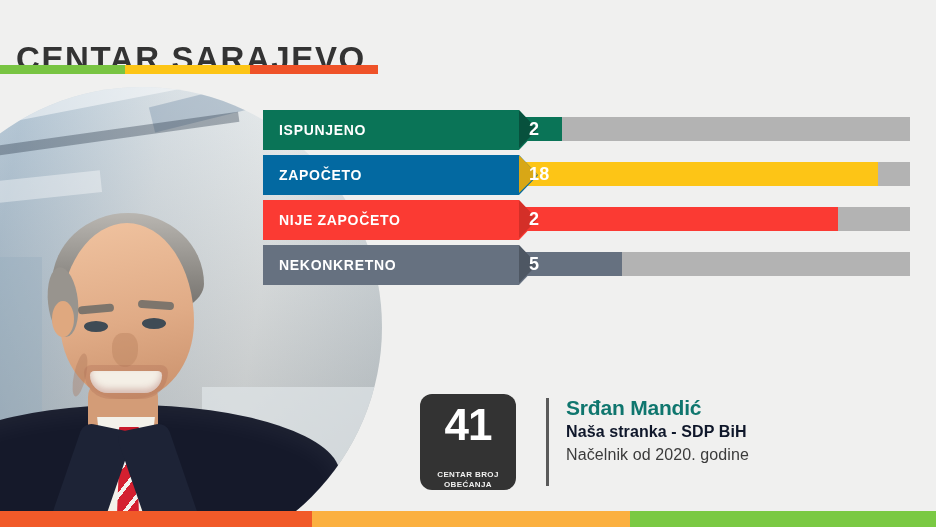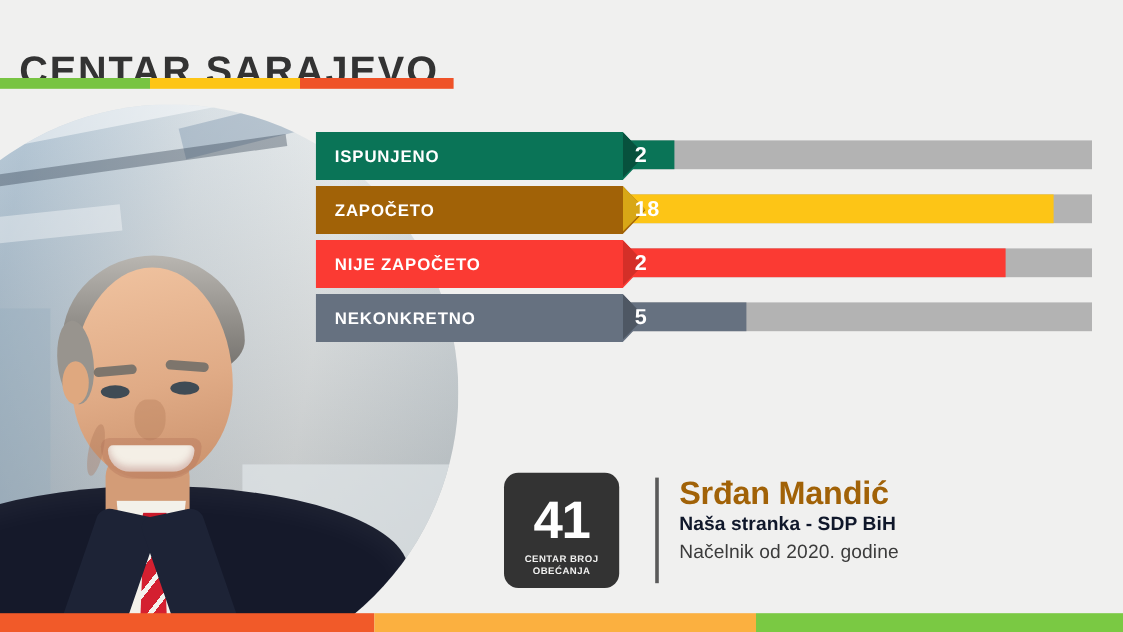--- a/index.html
+++ b/index.html
@@ -304,21 +304,21 @@
     position: absolute;
     left: 420px;
     top: 394px;
     width: 96px;
     height: 96px;
     background: #333333;
     border-radius: 12px;
     display: flex;
     flex-direction: column;
     align-items: center;
-    justify-content: center;
+    justify-content: space-between;
     padding-top: 8px;
     box-sizing: border-box;
   }
   .badge-number {
     font-size: 44px;
     font-weight: 700;
     color: #ffffff;
     line-height: 1.05;
     letter-spacing: -1px;
   }
@@ -339,23 +339,23 @@
     width: 3px;
     height: 88px;
     background: #5a5a5a;
   }
   .person {
     position: absolute;
     left: 566px;
     top: 396px;
   }
   .person-name {
-    font-size: 27px;
-    font-weight: 700;
-    color: #a16207;
+    font-size: 21px;
+    font-weight: 700;
+    color: #0f766e;
     line-height: 1.12;
     letter-spacing: -0.2px;
   }
   .person-party {
     margin-top: 3px;
     font-size: 16px;
     font-weight: 700;
     color: #0f172a;
     letter-spacing: 0.1px;
   }
@@ -438,21 +438,21 @@
       <div class="label-block" style="background:#0a7457;">
         <div class="label-shade" style="background:#07513d;"></div>
         <span class="label-text">ISPUNJENO</span>
       </div>
       <span class="value-text" style="left:266px;">2</span>
     </div>
 
     <div class="row">
       <div class="track" style="background: rgb(179, 179, 179);"></div>
       <div class="fill" style="width:357px;background:#fdc516;"></div>
-      <div class="label-block" style="background:#a16207;">
+      <div class="label-block" style="background:#0369a1;">
         <div class="label-shade" style="background:#d8a716;"></div>
         <span class="label-text">ZAPOČETO</span>
       </div>
       <span class="value-text" style="left:266px;">18</span>
     </div>
 
     <div class="row">
       <div class="track" style="background: rgb(179, 179, 179);"></div>
       <div class="fill" style="width:317px;background:#fb3a33;"></div>
       <div class="label-block" style="background:#fb3a33;text-align:center;">

